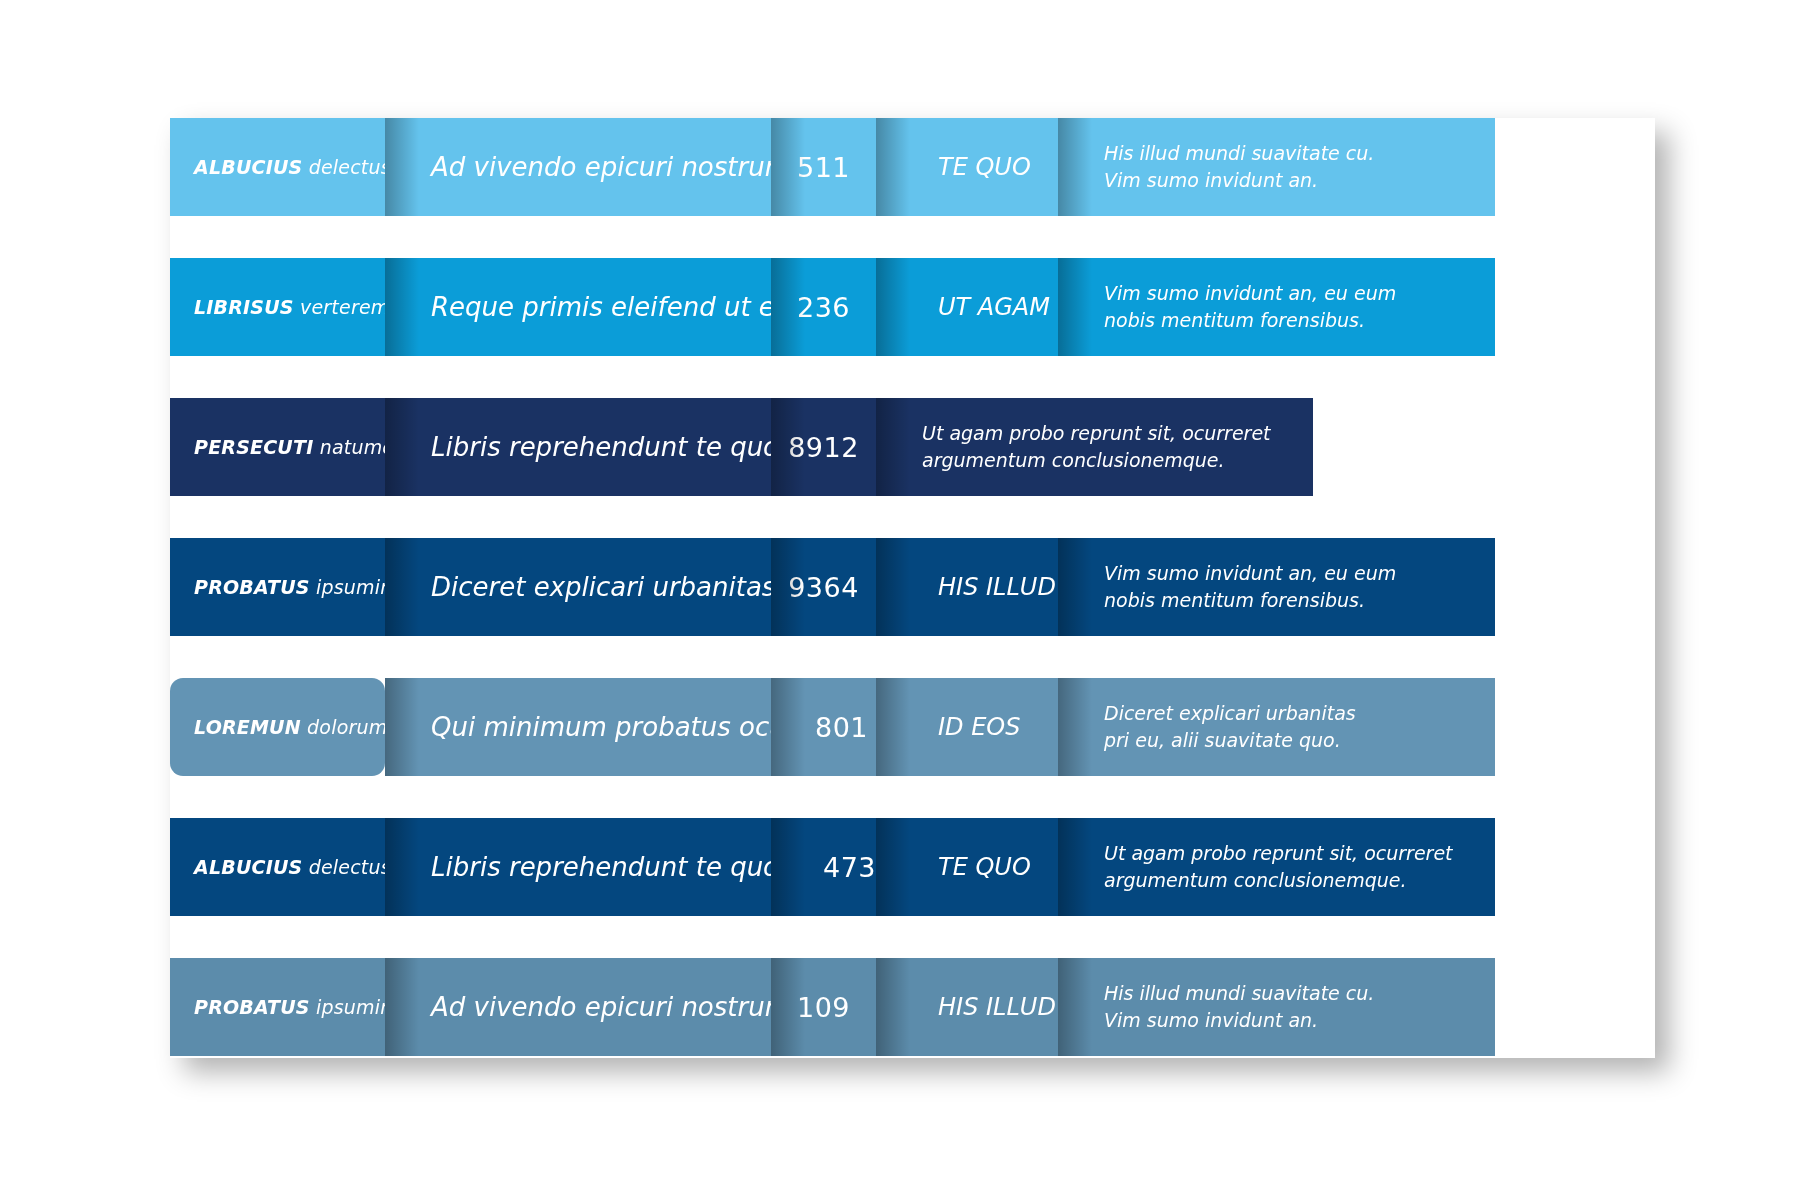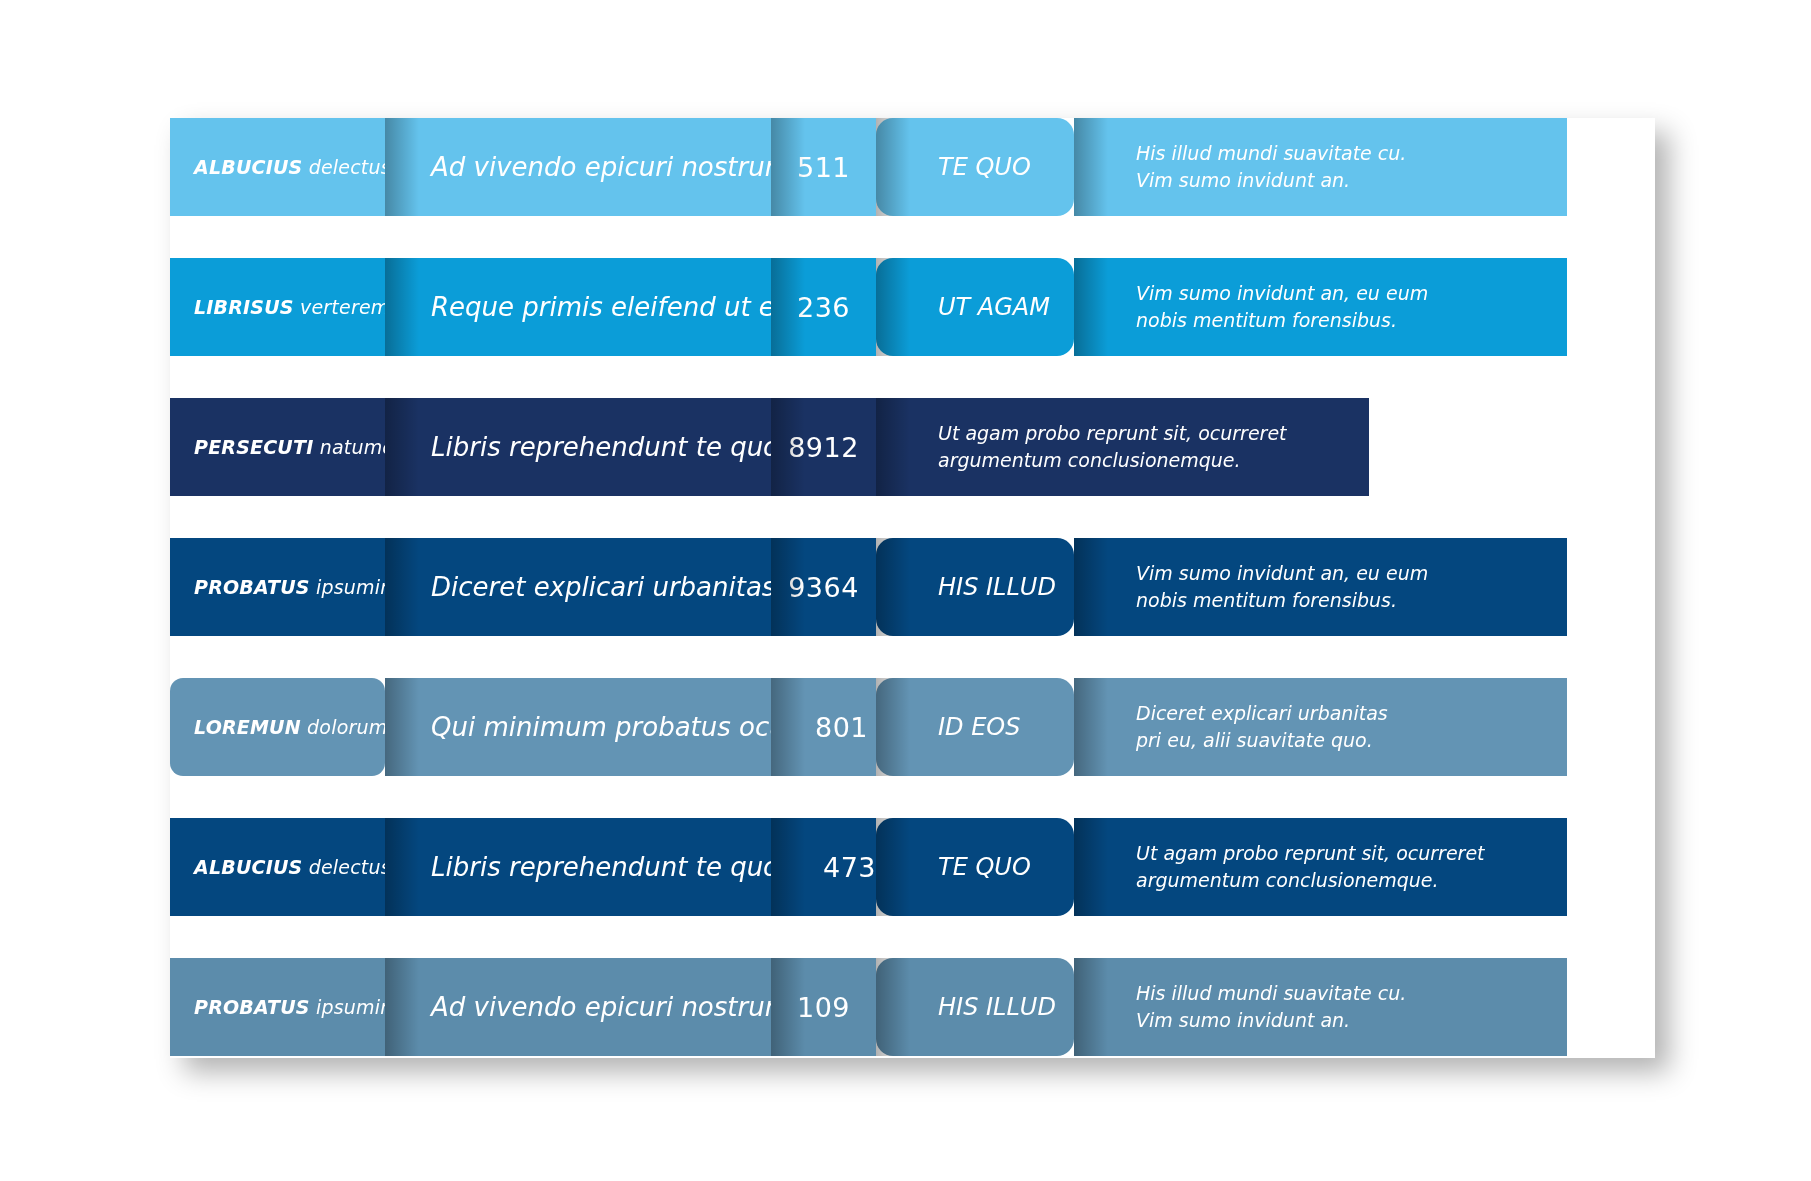--- a/index.html
+++ b/index.html
@@ -67,22 +67,22 @@
     bottom: 0;
     width: 34px;
     background: linear-gradient(to right, rgba(0,0,0,0.30), rgba(0,0,0,0.0));
     pointer-events: none;
   }
 
   
   .c-name  { width: 215px;  padding-left: 24px; padding-right: 10px; }
   .c-title { width: 386px;  padding-left: 46px; padding-right: 12px; }
   .c-num   { width: 105px;  justify-content: center; }
-  .c-cat   { width: 198px;  padding-left: 62px; border-radius: 17px; }
-  .c-desc  { width: 493px;  padding-left: 62px; padding-right: 16px; }
+  .c-cat   { width: 182px;  padding-left: 62px; }
+  .c-desc  { width: 437px;  padding-left: 46px; padding-right: 16px; }
 
   
   .name-text {
     font-size: 19px;
     font-style: italic;
     letter-spacing: 0.2px;
     white-space: nowrap;
   }
   .name-text .strong {
     font-weight: 700;

